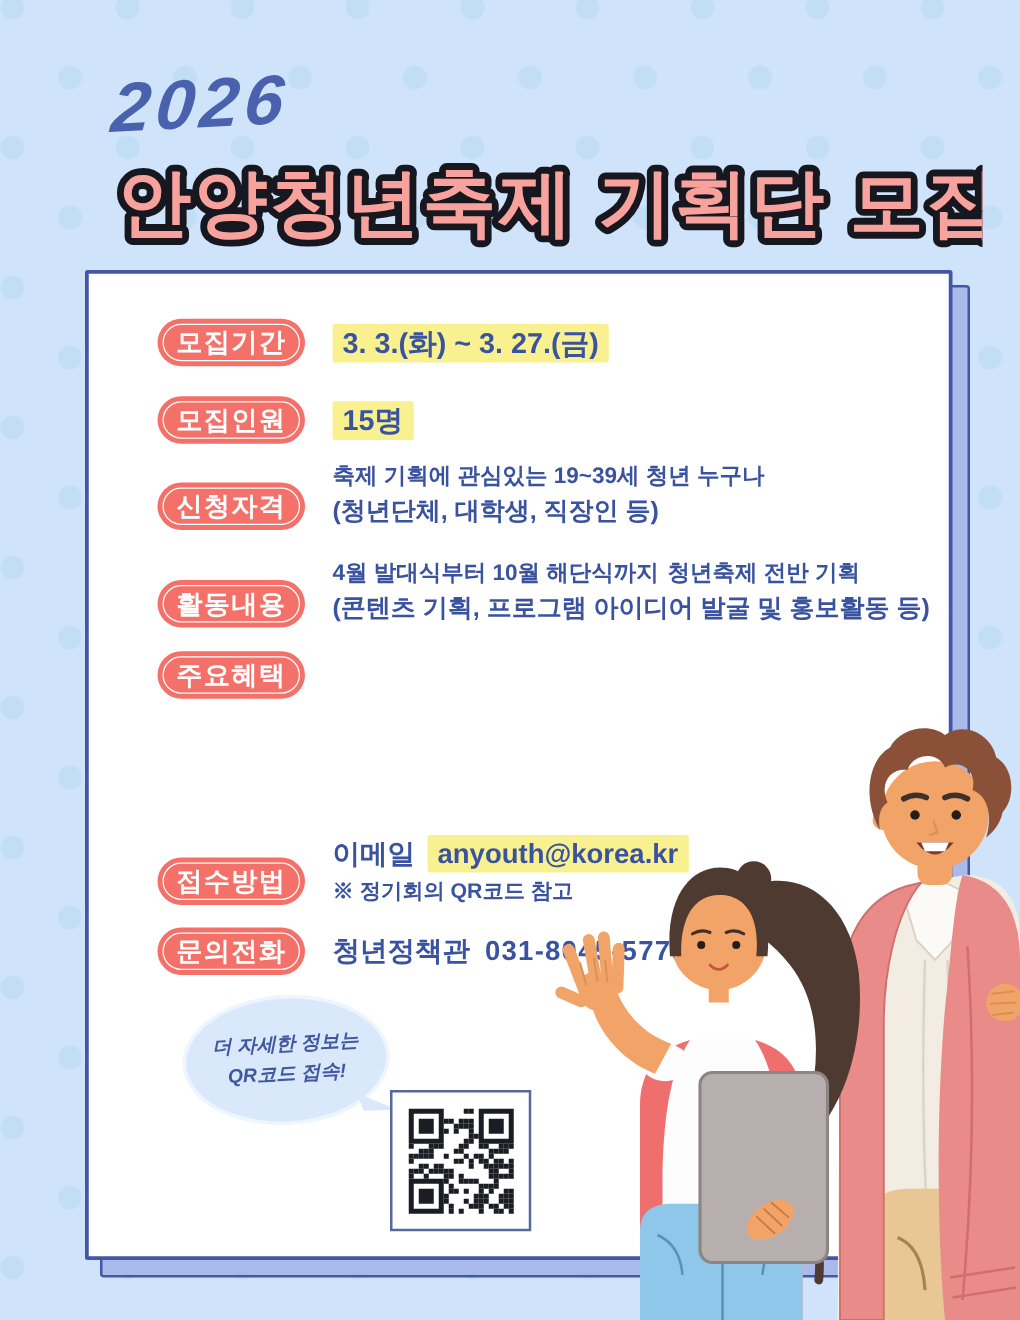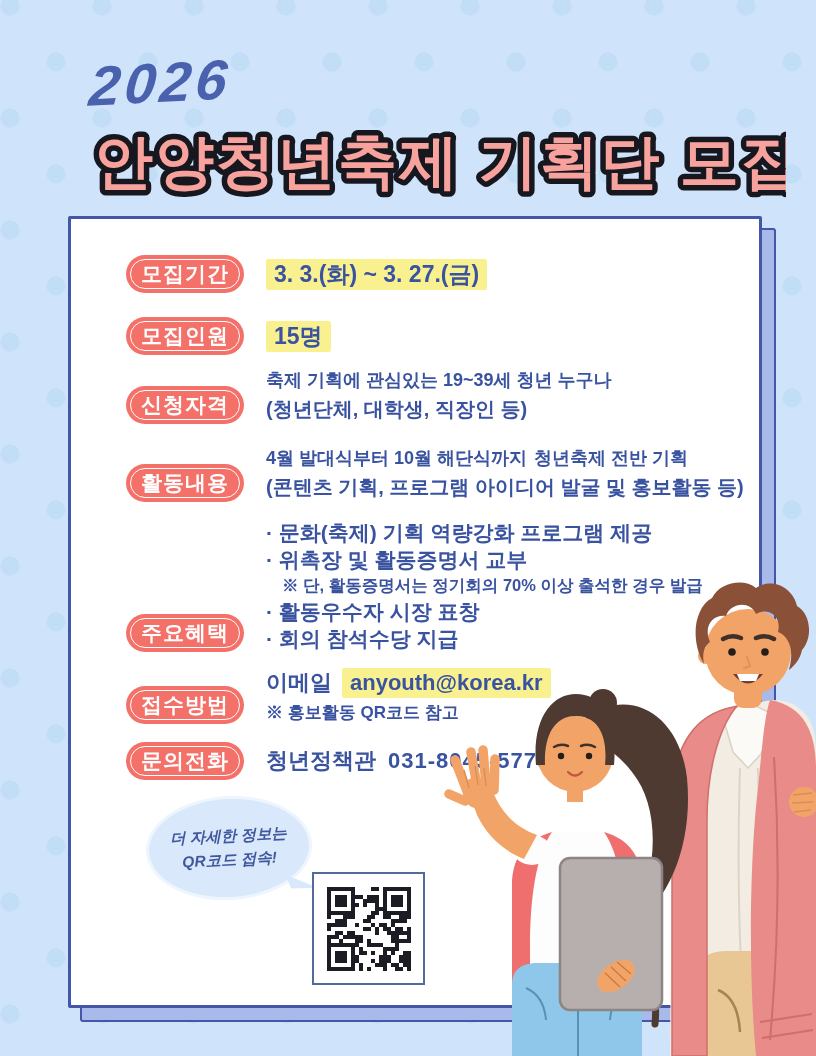--- a/index.html
+++ b/index.html
@@ -111,34 +111,27 @@
   <div class="row" style="top:444px">
     <div class="badge" style="margin-top:6px">활동내용</div>
     <div class="rcontent">
       <div class="l1"><span>4월 발대식부터 10월 해단식까지</span><span class="sep"></span><span style="font-weight:bold">청년축제 전반 기획</span></div>
       <div class="l2">(콘텐츠 기획, 프로그램 아이디어 발굴 및 홍보활동 등)</div>
     </div>
   </div>
 
   <div class="row" style="top:519px">
     <div class="badge" style="margin-top:2px">주요혜택</div>
-    <div class="rcontent">
-      <div class="benefit">문화(축제) 기획 역량강화 프로그램 제공</div>
-      <div class="benefit">위촉장 및 활동증명서 교부</div>
-      <div class="bnote">※ 단, 활동증명서는 정기회의 70% 이상 출석한 경우 발급</div>
-      <div class="benefit">활동우수자 시장 표창</div>
-      <div class="benefit">회의 참석수당 지급</div>
-    </div>
   </div>
 
   <div class="row" style="top:666px">
     <div class="badge" style="margin-top:2px">접수방법</div>
     <div class="rcontent">
       <div class="apply-line"><span class="apply-prefix">이메일</span><span class="hl">anyouth@korea.kr</span></div>
-      <div class="small-note">※ 홍보활동 QR코드 참고</div>
+      <div class="small-note">※ 정기회의 QR코드 참고</div>
     </div>
   </div>
 
   <div class="row" style="top:742px">
     <div class="badge">문의전화</div>
     <div class="rcontent">
       <div class="phone-line"><span>청년정책관</span><span class="phone-num">031-8045-5779</span></div>
     </div>
   </div>
 

